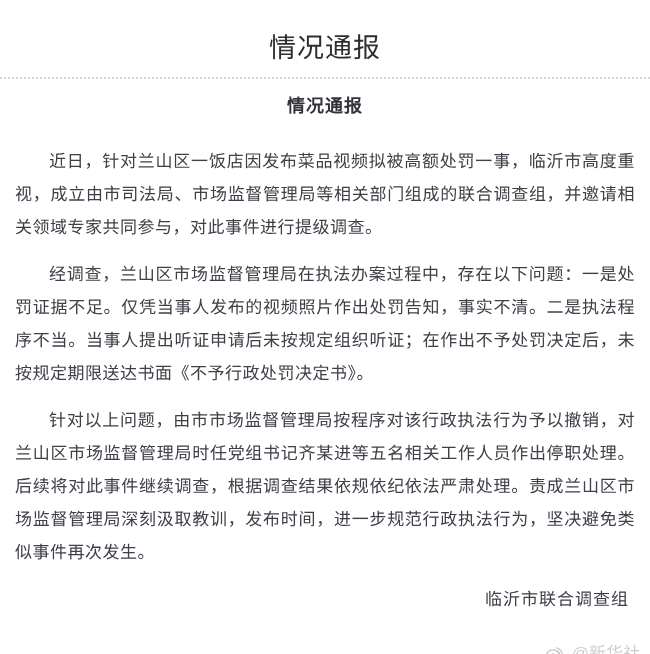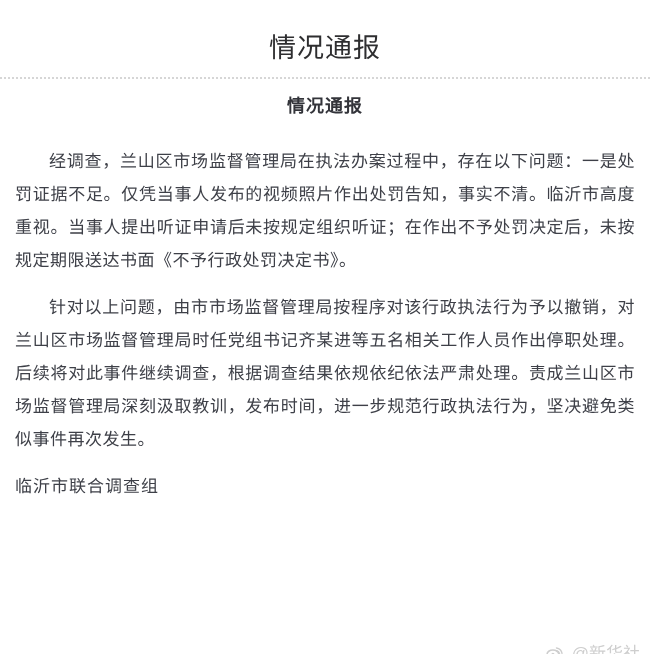--- a/index.html
+++ b/index.html
@@ -61,21 +61,21 @@
   .article p{
     font-size:17px;
     line-height:33px;
     color:var(--body-text);
     text-align:justify;
     text-indent:2em;
     letter-spacing:0.5px;
     margin-bottom:14px;
   }
   .signature-block{
-    text-align:left;
+    text-align:right;
     padding-right:6px;
   }
   .signature{
     font-size:17px;
     line-height:33px;
     color:var(--body-text);
     letter-spacing:1px;
   }
   
   .watermark{
@@ -99,22 +99,23 @@
 <div class="page">
 
   <header class="report-header">
     <h1 class="page-title">情况通报</h1>
     <div class="separator"></div>
   </header>
 
   <article class="article">
     <h2 class="article-heading">情况通报</h2>
 
+    <p>近日，针对兰山区一饭店因发布菜品视频拟被高额处罚一事，临沂市高度重视，成立由市司法局、市场监督管理局等相关部门组成的联合调查组，并邀请相关领域专家共同参与，对此事件进行提级调查。</p>
 
-    <p>经调查，兰山区市场监督管理局在执法办案过程中，存在以下问题：一是处罚证据不足。仅凭当事人发布的视频照片作出处罚告知，事实不清。临沂市高度重视。当事人提出听证申请后未按规定组织听证；在作出不予处罚决定后，未按规定期限送达书面《不予行政处罚决定书》。</p>
+    <p>经调查，兰山区市场监督管理局在执法办案过程中，存在以下问题：一是处罚证据不足。仅凭当事人发布的视频照片作出处罚告知，事实不清。二是执法程序不当。当事人提出听证申请后未按规定组织听证；在作出不予处罚决定后，未按规定期限送达书面《不予行政处罚决定书》。</p>
 
     <p>针对以上问题，由市市场监督管理局按程序对该行政执法行为予以撤销，对兰山区市场监督管理局时任党组书记齐某进等五名相关工作人员作出停职处理。后续将对此事件继续调查，根据调查结果依规依纪依法严肃处理。责成兰山区市场监督管理局深刻汲取教训，发布时间，进一步规范行政执法行为，坚决避免类似事件再次发生。</p>
 
     <div class="signature-block">
       <div class="signature">临沂市联合调查组</div>
 
     </div>
   </article>
 
   <div class="watermark">

